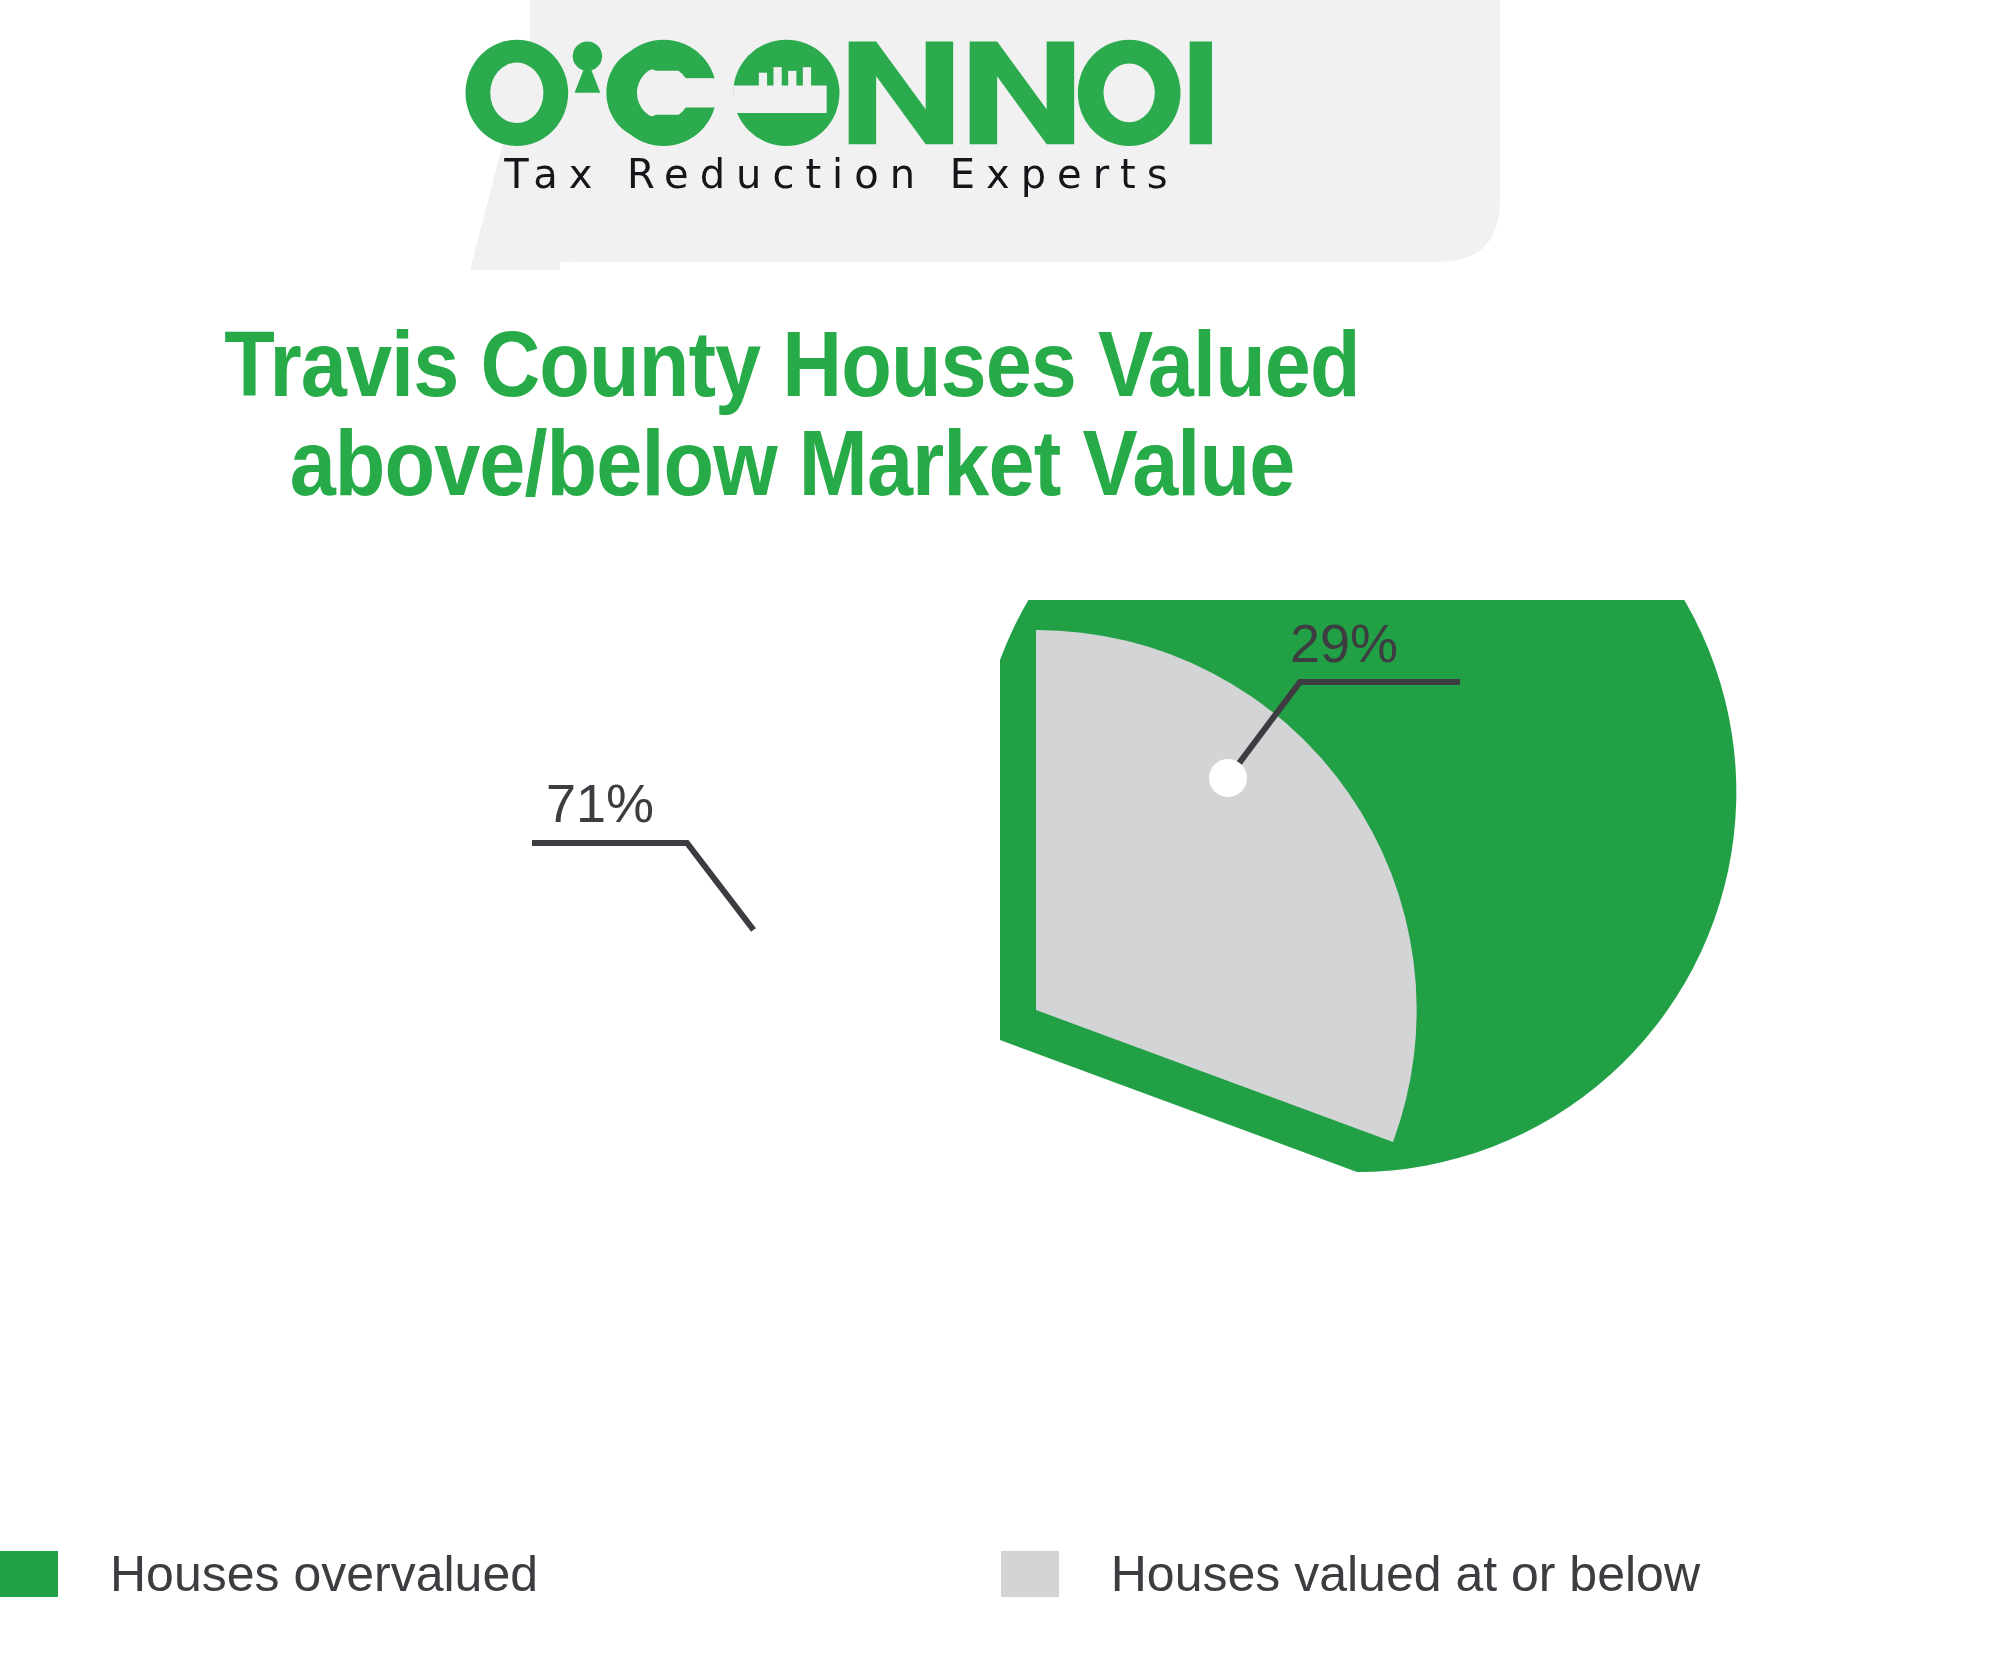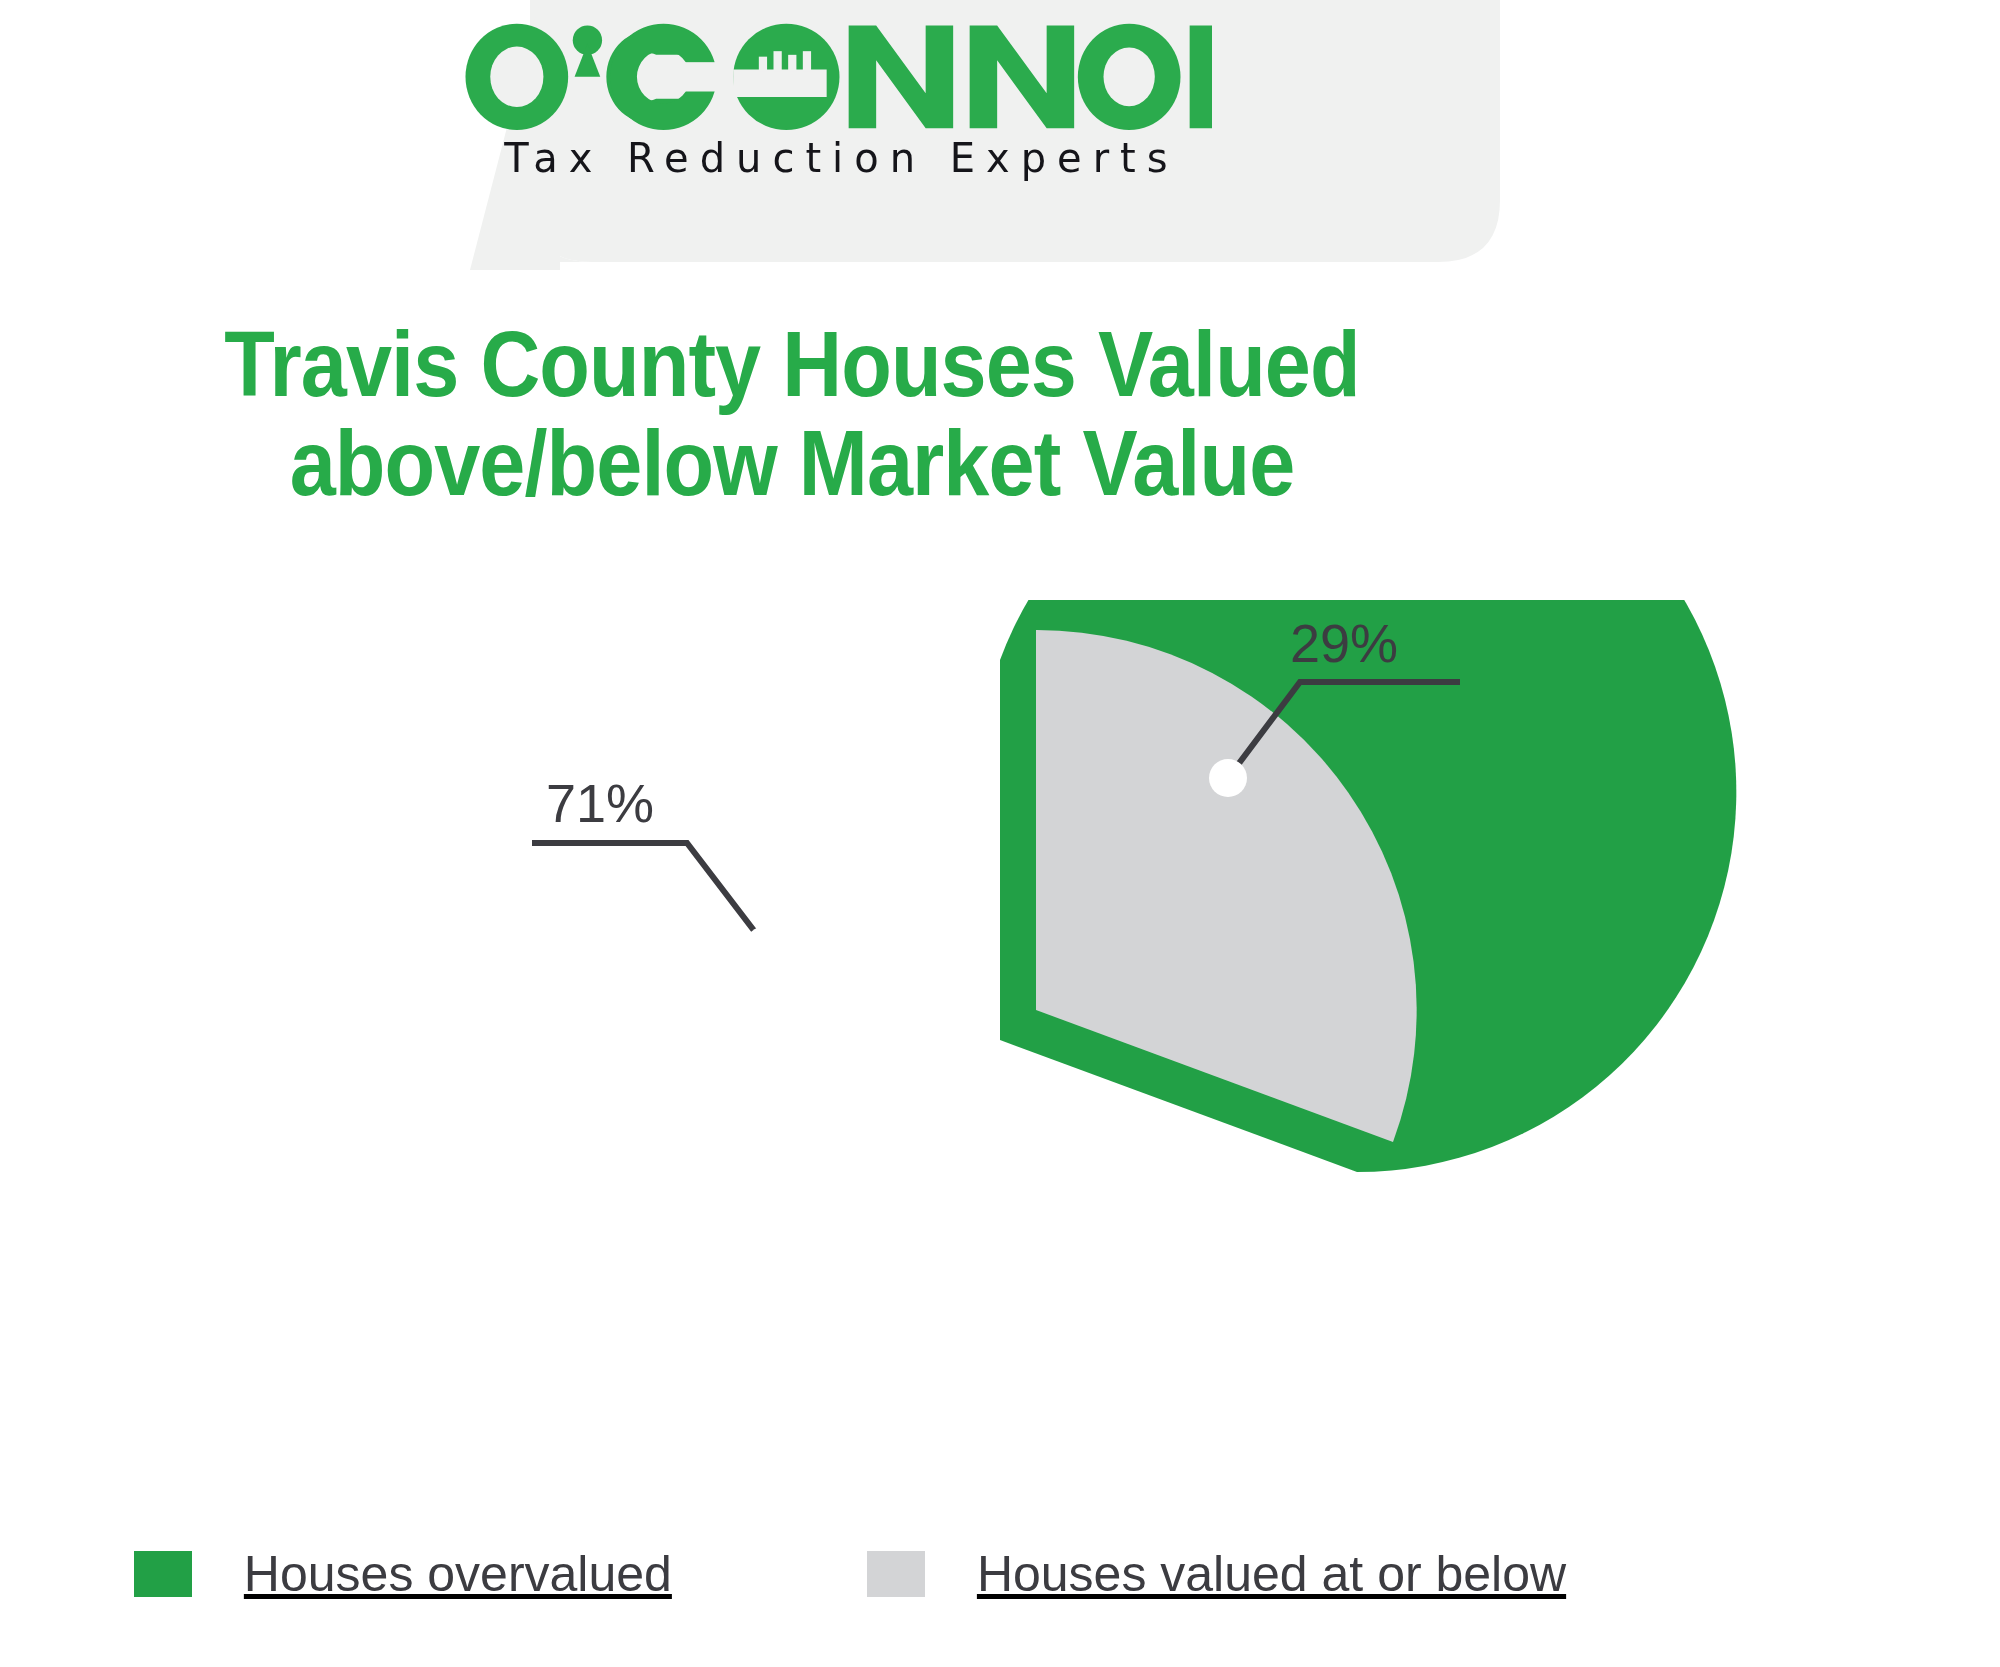--- a/index.html
+++ b/index.html
@@ -27,21 +27,21 @@
     position: absolute;
     left: 0;
     top: 0;
     width: 2000px;
     height: 270px;
   }
 
   #logo-block {
     position: absolute;
     left: 0;
-    top: 20px;
+    top: 36px;
     width: 1672px;
     text-align: center;
     z-index: 3;
   }
 
   #logo-wordmark {
     height: 110px;
     display: block;
     margin: 0 auto;
   }
@@ -97,24 +97,23 @@
     fill: #3c3c41;
   }
 
   
   #legend {
     position: absolute;
     left: 0;
     top: 1545px;
     width: 1700px;
     display: flex;
-    justify-content: center;
+    justify-content: space-between;
     align-items: center;
     z-index: 2;
-    text-decoration: underline;
   }
   .legend-item {
     display: flex;
     align-items: center;
   }
   .legend-item:first-child { margin-right: 195px; }
   .legend-swatch {
     width: 58px;
     height: 46px;
     display: inline-block;

